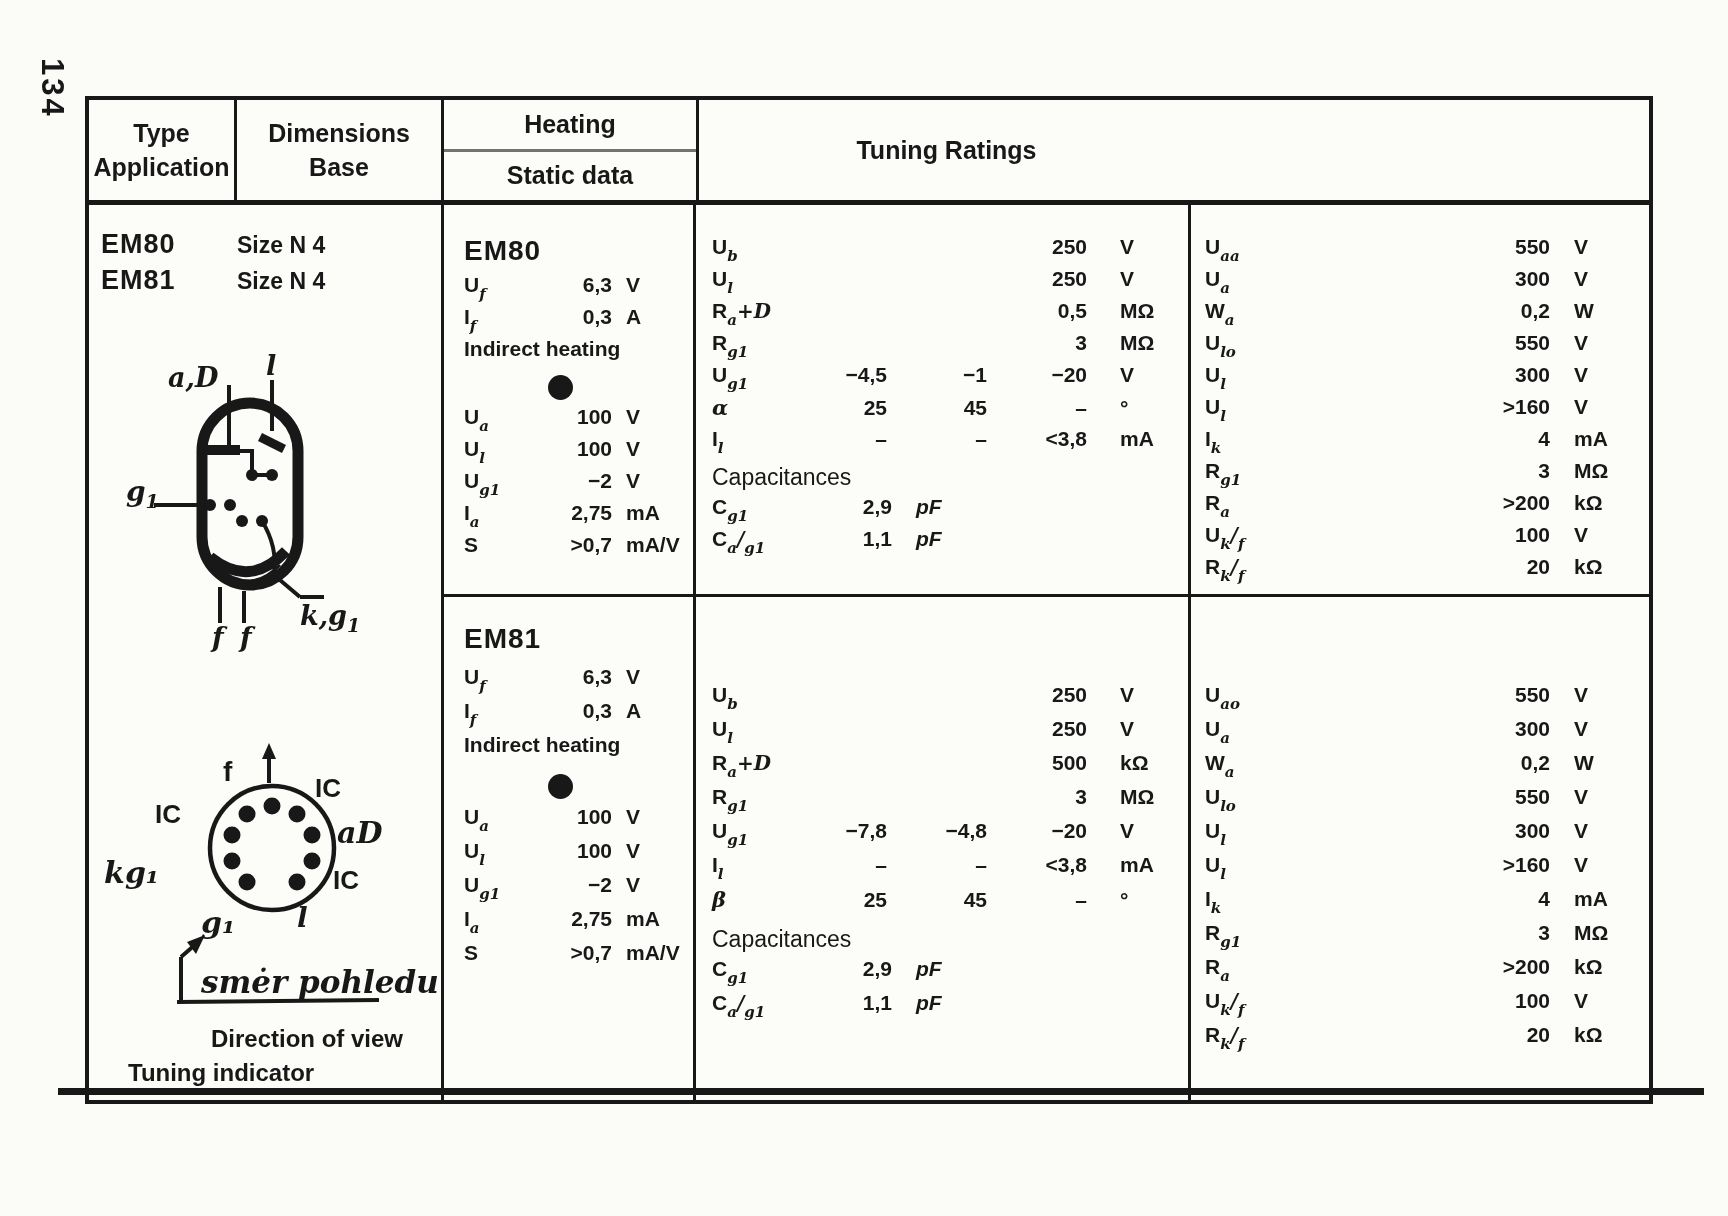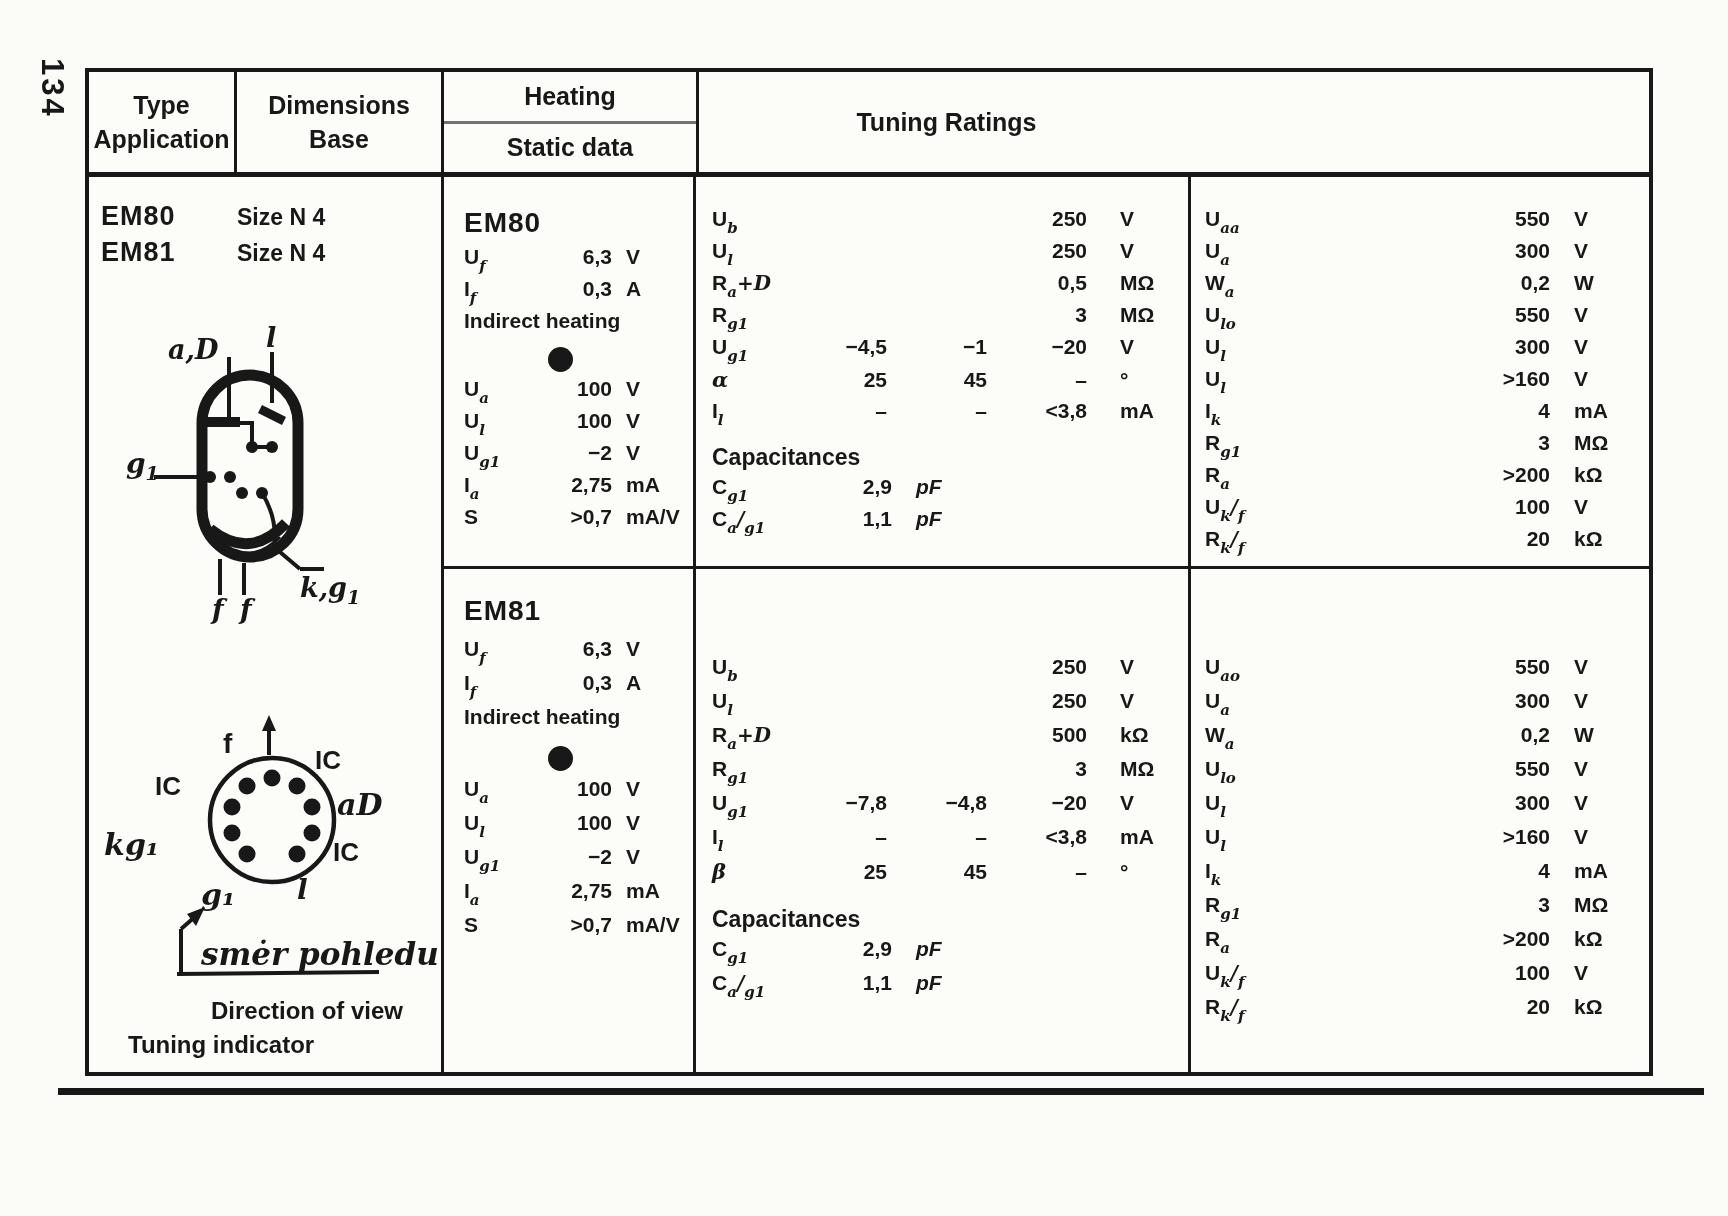--- a/index.html
+++ b/index.html
@@ -9,21 +9,21 @@
     font-family:"Liberation Sans",sans-serif;
   }
   
   .page-num{
     position:absolute;left:34px;top:58px;
     writing-mode:vertical-rl;
     font-size:31px;font-weight:bold;letter-spacing:3px;
   }
   
   .sheet-table{
-    position:absolute;left:85px;top:68px;width:1560px;height:1000px;
+    position:absolute;left:85px;top:96px;width:1560px;height:1000px;
     border:4px solid #181818;display:flex;flex-direction:column;background:#fcfcf9;
   }
   .bottom-rule{
     position:absolute;left:58px;top:1088px;width:1646px;height:7px;background:#181818;
   }
   
   .thead{
     height:100px;display:grid;
     grid-template-columns:148px 207px 255px 495px 1fr;
     border-bottom:5px solid #181818;
@@ -75,21 +75,21 @@
   .lab .mid{font-family:"DejaVu Serif",serif;font-style:italic;font-size:20px;font-weight:bold;}
   .lab .lb.it{font-family:"DejaVu Serif",serif;font-style:italic;}
   .note-row{font-size:21px;font-weight:bold;height:32px;}
   .s2 .note-row{height:34px;}
   .dot-row{height:36px;display:flex;align-items:center;}
   .s2 .dot-row{height:38px;}
   .dot-row .dot{
     display:inline-block;width:25px;height:25px;border-radius:50%;
     background:#181818;margin-left:84px;
   }
-  .cap-title{font-size:23px;font-weight:bold;height:36px;display:flex;align-items:center;margin-top:8px;}
+  .cap-title{font-size:23px;font-weight:normal;height:36px;display:flex;align-items:center;}
   
   .type-block{padding-top:24px;}
   .type-line{display:flex;height:36px;align-items:baseline;font-weight:bold;}
   .type-name{font-size:27px;width:136px;padding-left:12px;letter-spacing:1px;}
   .type-size{font-size:23px;}
   .caption-en{position:absolute;left:106px;top:820px;font-size:24px;font-weight:bold;margin-left:16px;}
   .application{position:absolute;left:3px;top:854px;font-size:24px;font-weight:bold;margin-left:36px;}
   svg text{fill:#181818;}
   .svg-lab{font-family:"Liberation Sans",sans-serif;font-weight:bold;}
   .svg-it{font-family:"DejaVu Serif",serif;font-style:italic;font-weight:bold;}

